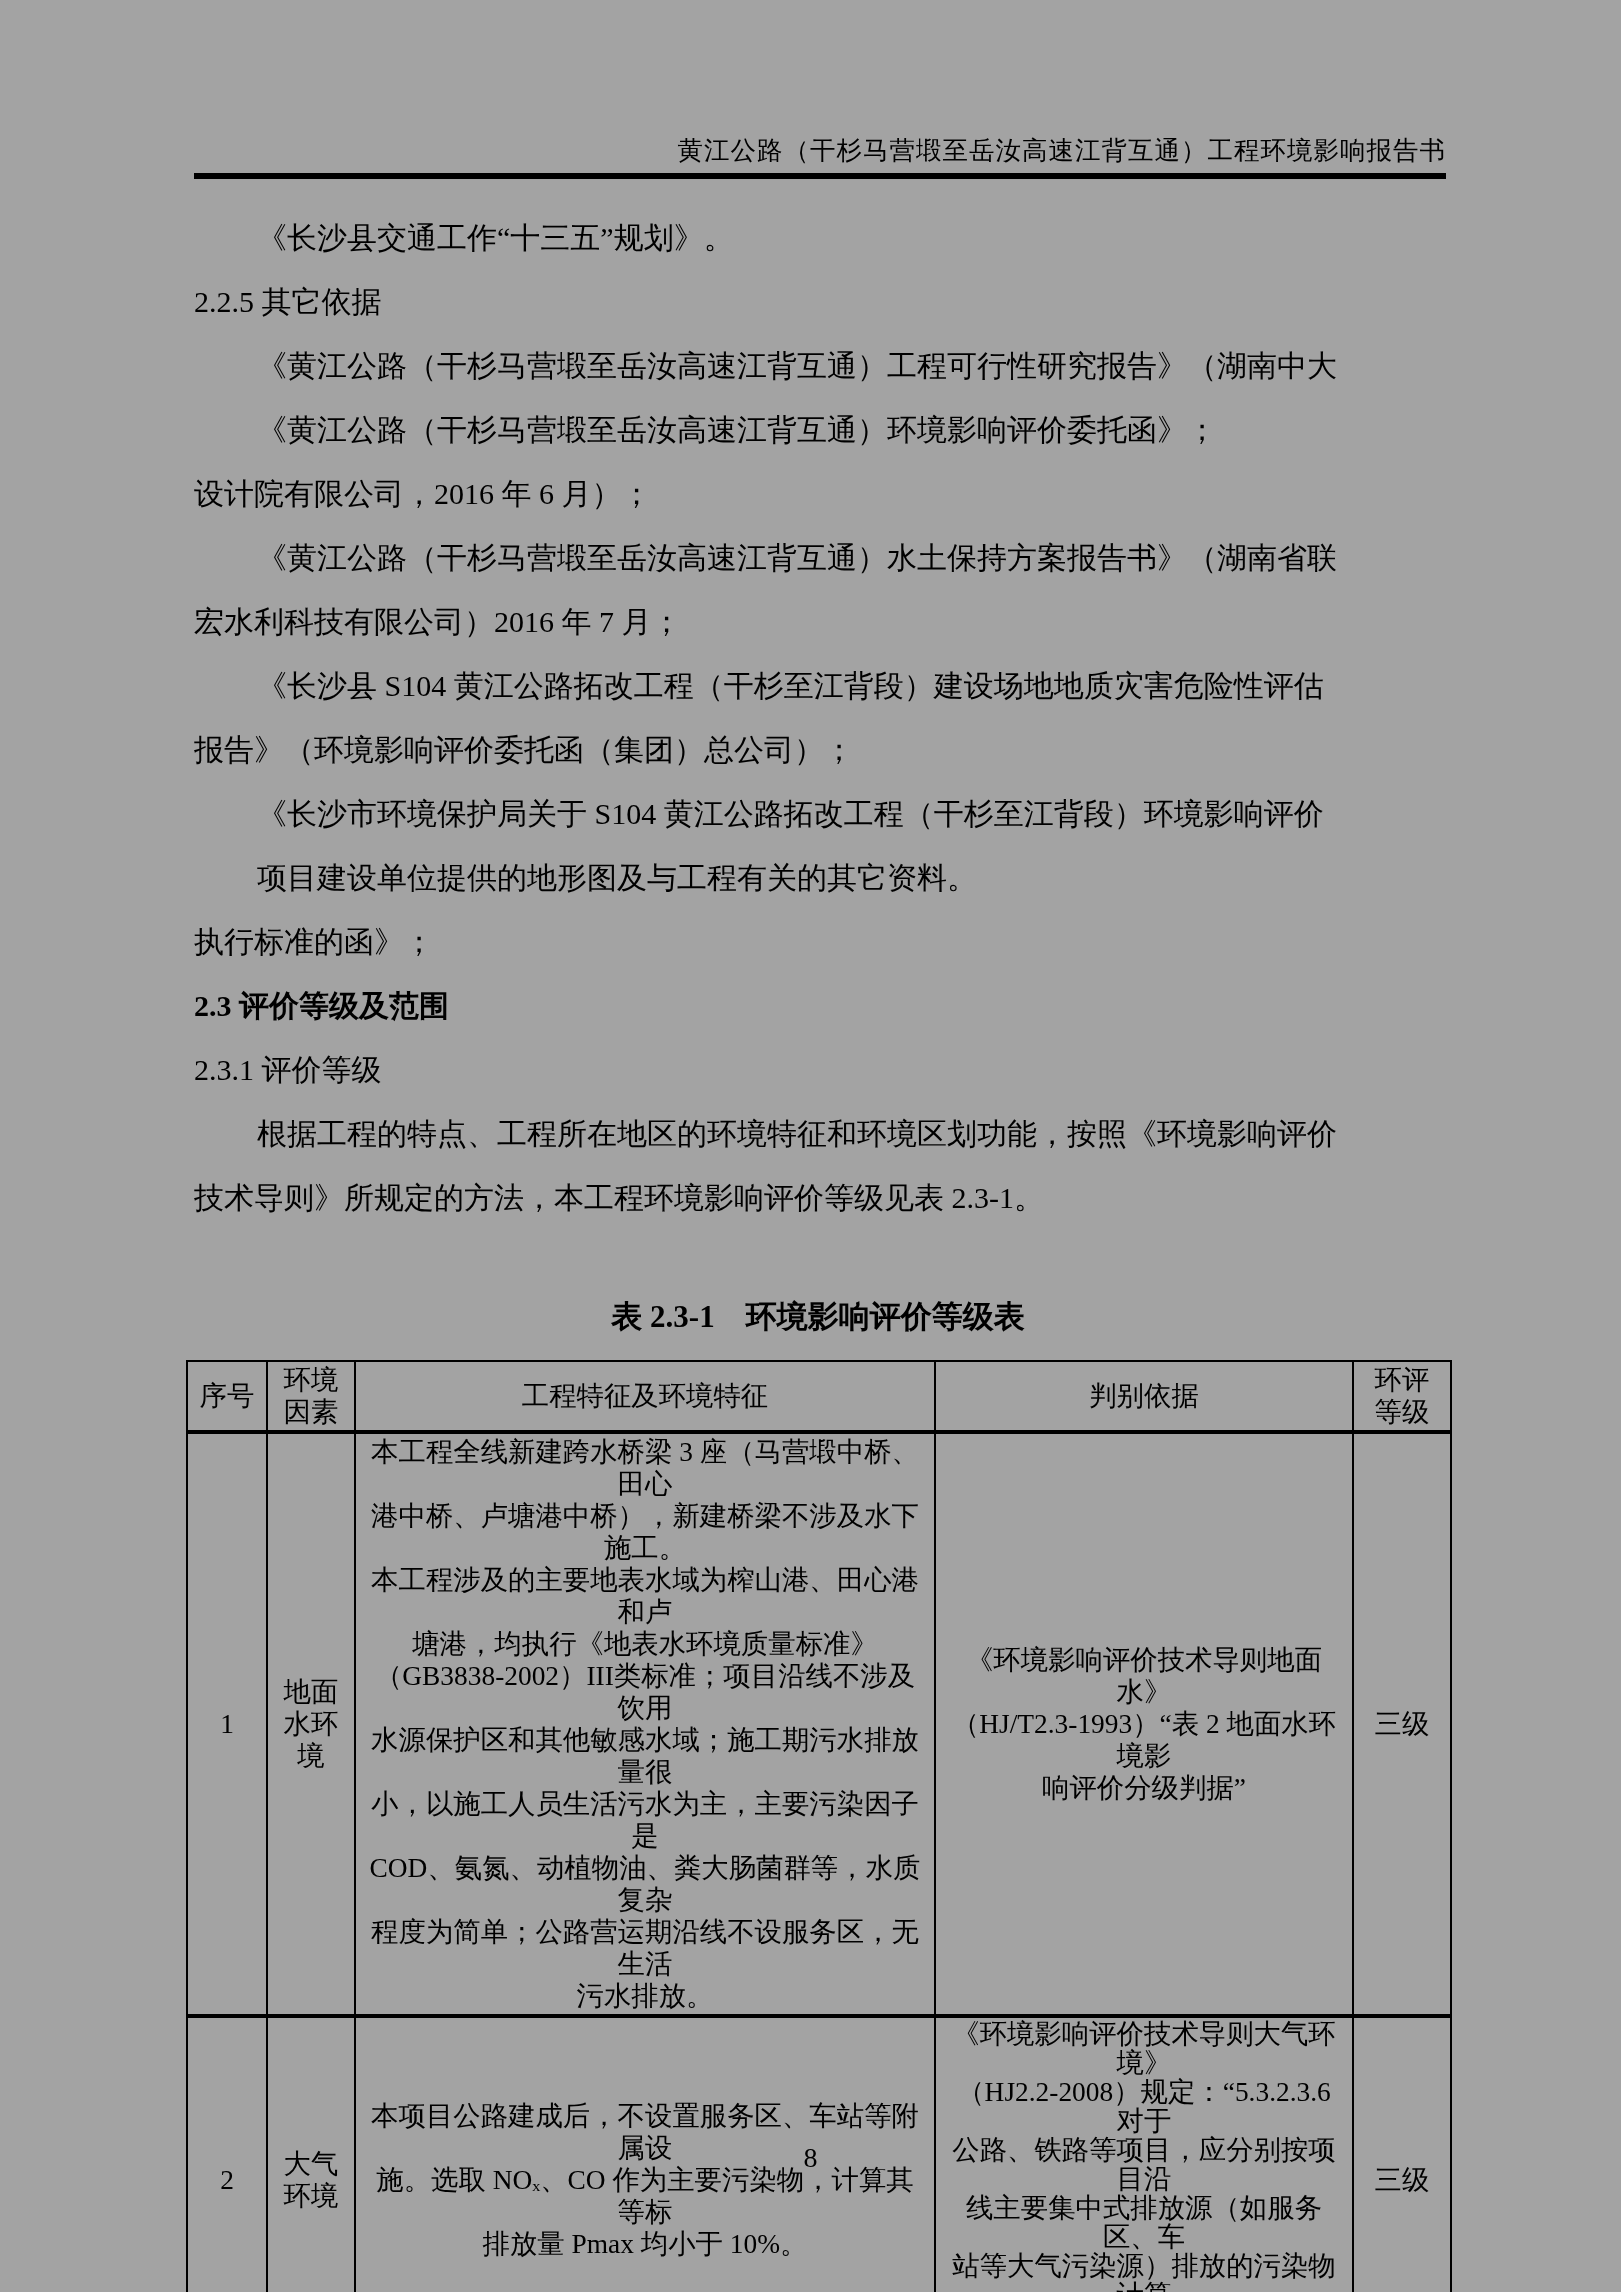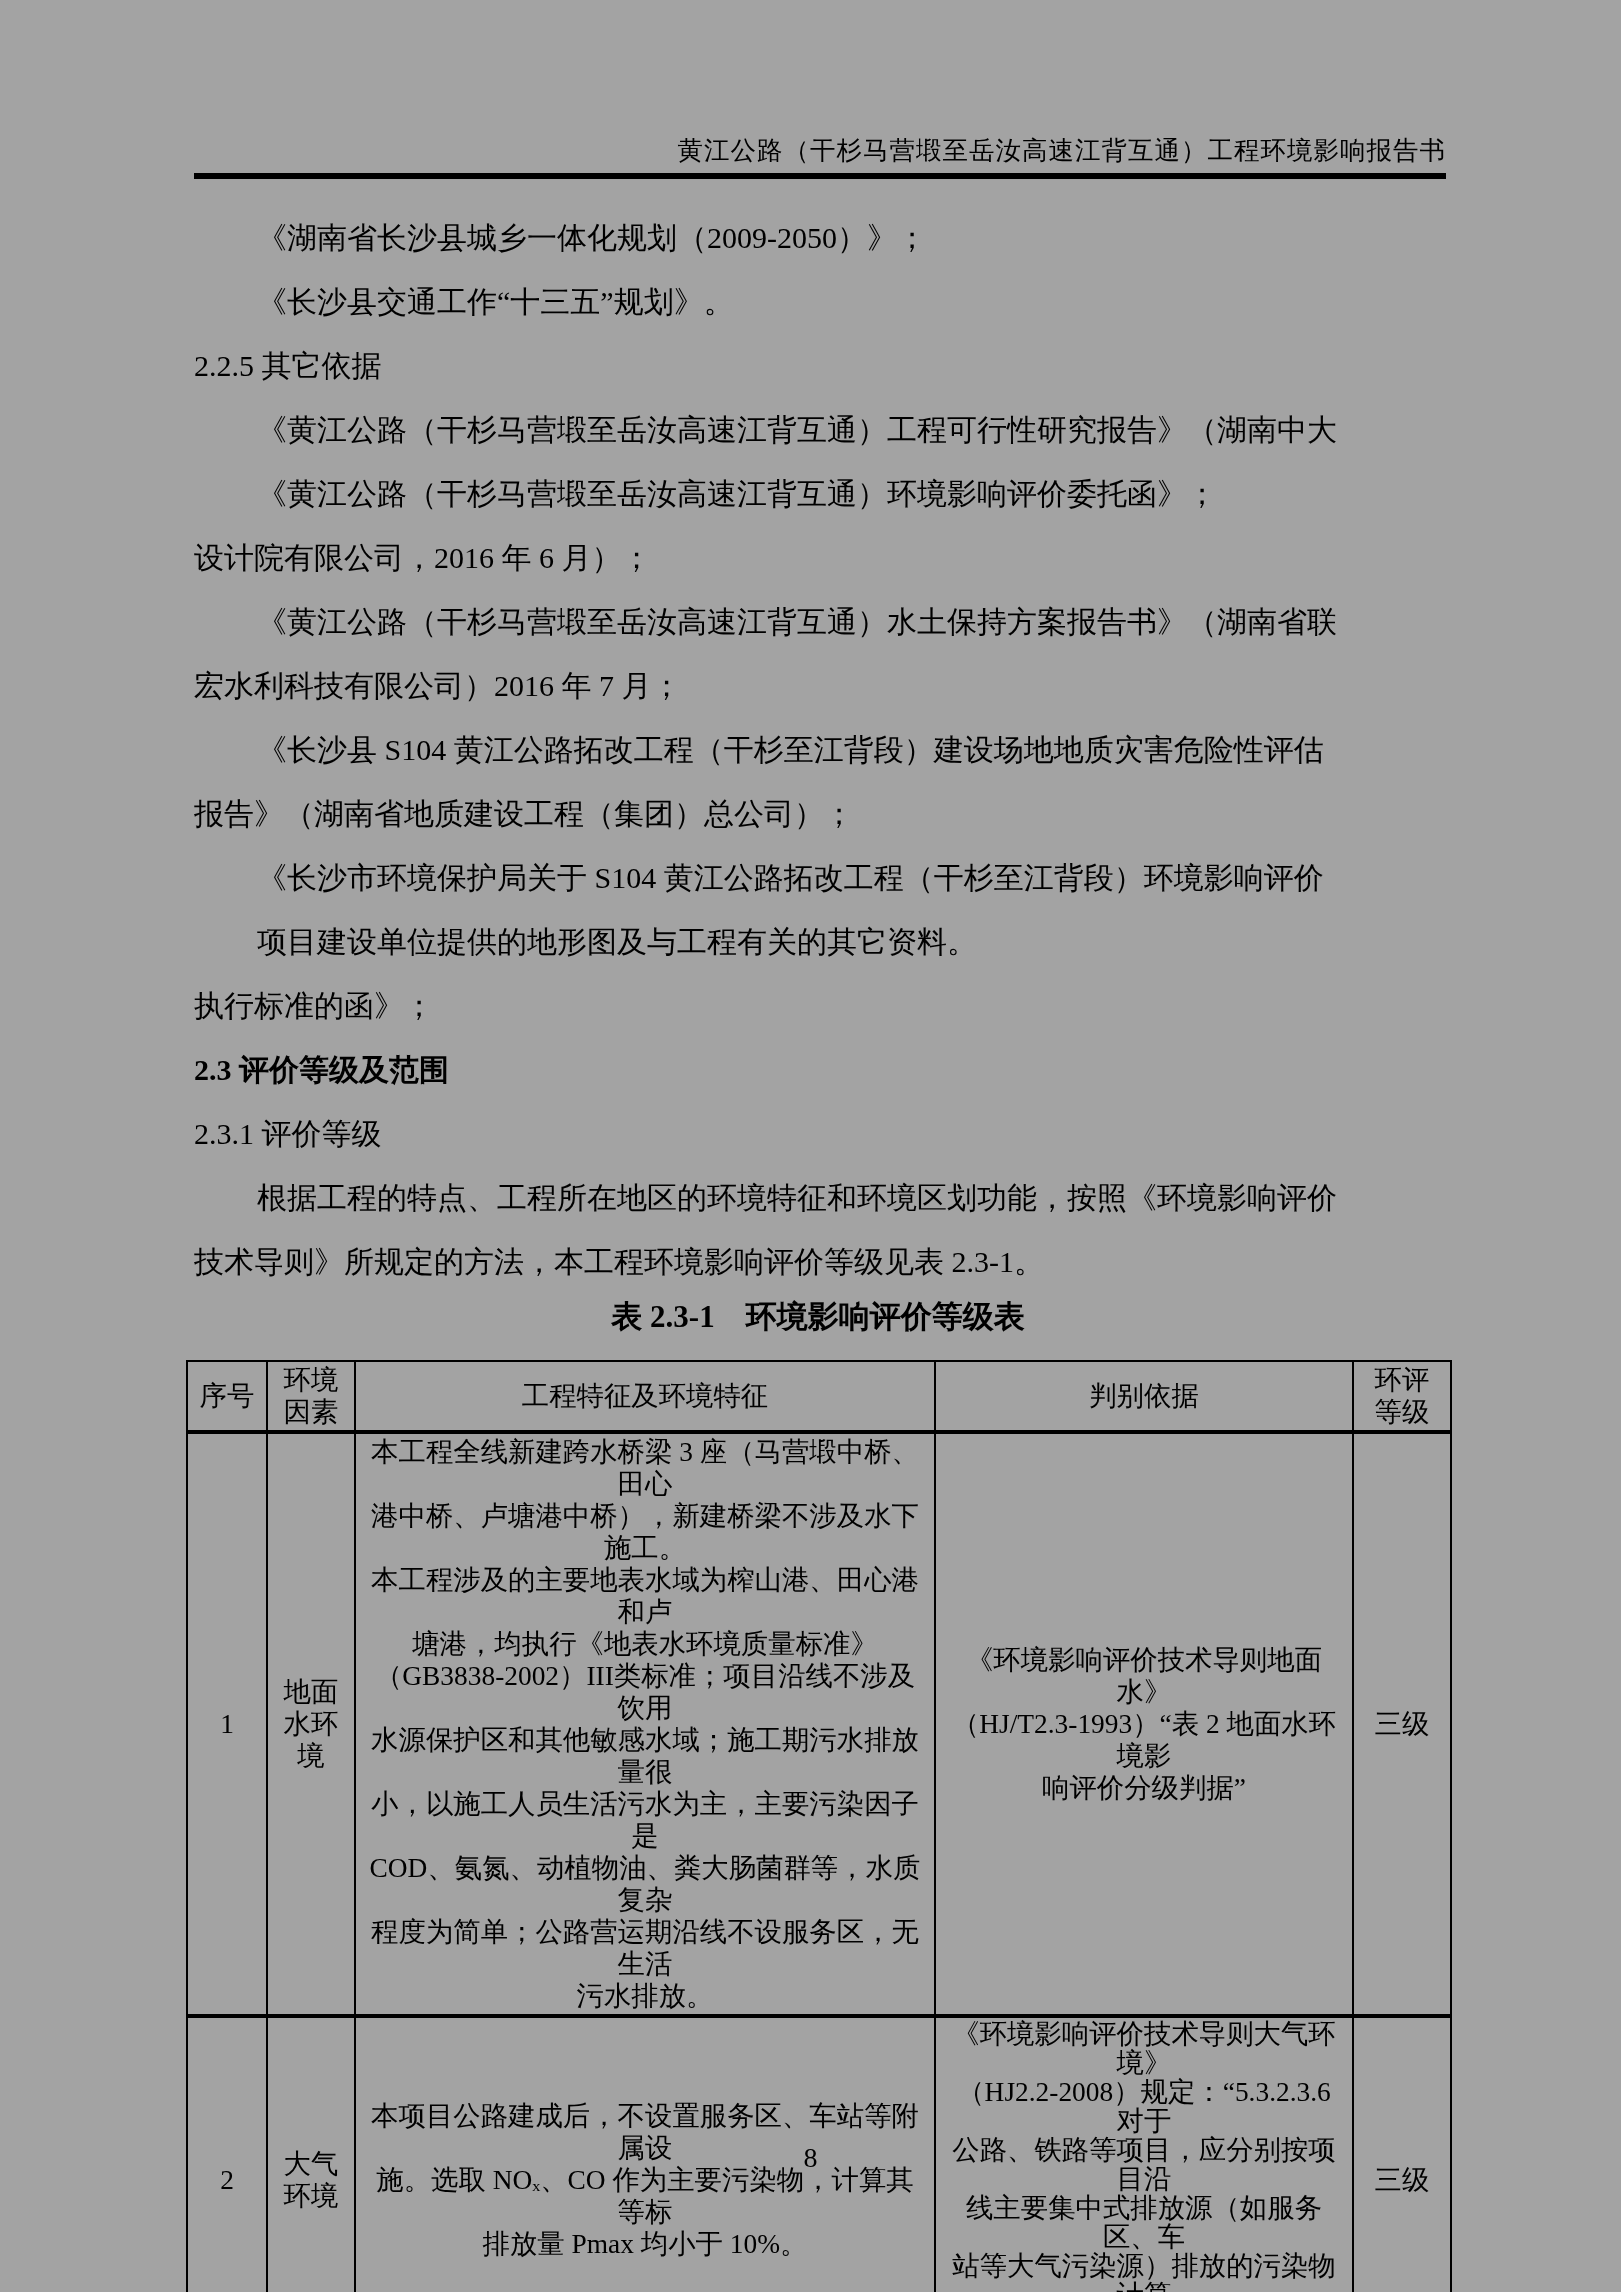--- a/index.html
+++ b/index.html
@@ -56,30 +56,29 @@
 </style>
 </head>
 <body>
 
 <div class="page">
 
   <div class="running-header-text">黄江公路（干杉马营塅至岳汝高速江背互通）工程环境影响报告书</div>
   <div class="header-rule"></div>
 
   <div class="body-text">
-    <div class="line indent">《湖南省长沙县城乡一体化规划（2009-2050）》；</div>
     <div class="line indent">《长沙县交通工作“十三五”规划》。</div>
     <div class="line">2.2.5 其它依据</div>
     <div class="line indent">《黄江公路（干杉马营塅至岳汝高速江背互通）工程可行性研究报告》（湖南中大</div>
     <div class="line indent">《黄江公路（干杉马营塅至岳汝高速江背互通）环境影响评价委托函》；</div>
     <div class="line">设计院有限公司，2016 年 6 月）；</div>
     <div class="line indent">《黄江公路（干杉马营塅至岳汝高速江背互通）水土保持方案报告书》（湖南省联</div>
     <div class="line">宏水利科技有限公司）2016 年 7 月；</div>
     <div class="line indent">《长沙县 S104 黄江公路拓改工程（干杉至江背段）建设场地地质灾害危险性评估</div>
-    <div class="line">报告》（湖南省地质建设工程（集团）总公司）；</div>
+    <div class="line">报告》（环境影响评价委托函（集团）总公司）；</div>
     <div class="line indent">《长沙市环境保护局关于 S104 黄江公路拓改工程（干杉至江背段）环境影响评价</div>
     <div class="line indent">项目建设单位提供的地形图及与工程有关的其它资料。</div>
     <div class="line">执行标准的函》；</div>
     <div class="line bold">2.3 评价等级及范围</div>
     <div class="line">2.3.1 评价等级</div>
     <div class="line indent">根据工程的特点、工程所在地区的环境特征和环境区划功能，按照《环境影响评价</div>
     <div class="line">技术导则》所规定的方法，本工程环境影响评价等级见表 2.3-1。</div>
   </div>
 
   <div class="table-title">表 2.3-1　环境影响评价等级表</div>

